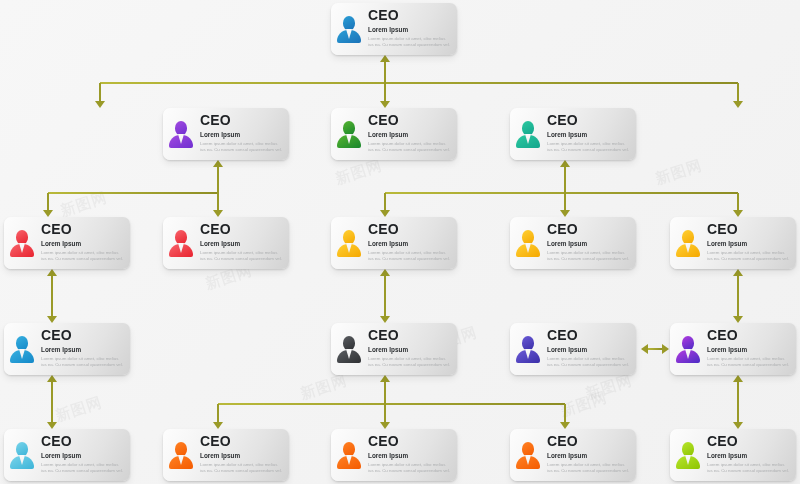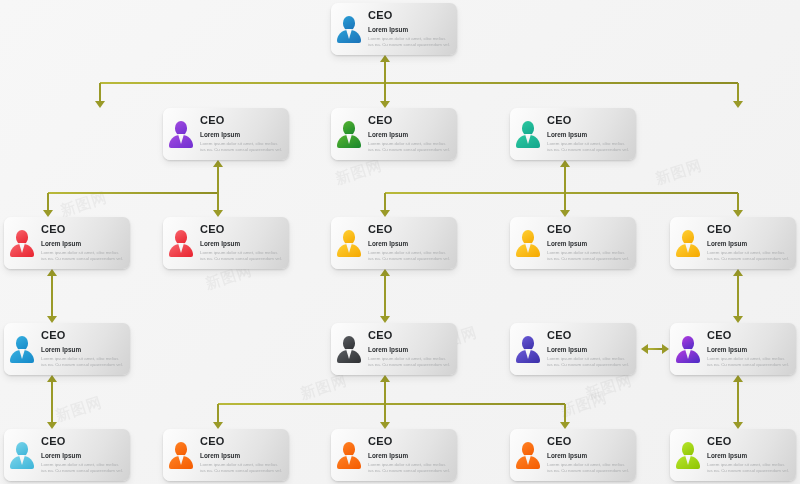--- a/index.html
+++ b/index.html
@@ -64,21 +64,21 @@
   }
   .avatar .collar {
     position: absolute;
     left: 11px; top: 17px;
     width: 6px; height: 10px;
     background: linear-gradient(180deg,#fbfbfb,#ededed);
     clip-path: polygon(0 0, 100% 0, 50% 100%);
   }
   .card-text { flex: 1 1 auto; min-width: 0; padding-left: 1px; }
   .role {
-    font-size: 11px;
+    font-size: 14px;
     font-weight: bold;
     color: #1f2225;
     line-height: 11px;
     letter-spacing: .2px;
   }
   .name {
     font-size: 6.4px;
     font-weight: bold;
     color: #2b2e31;
     line-height: 9px;

